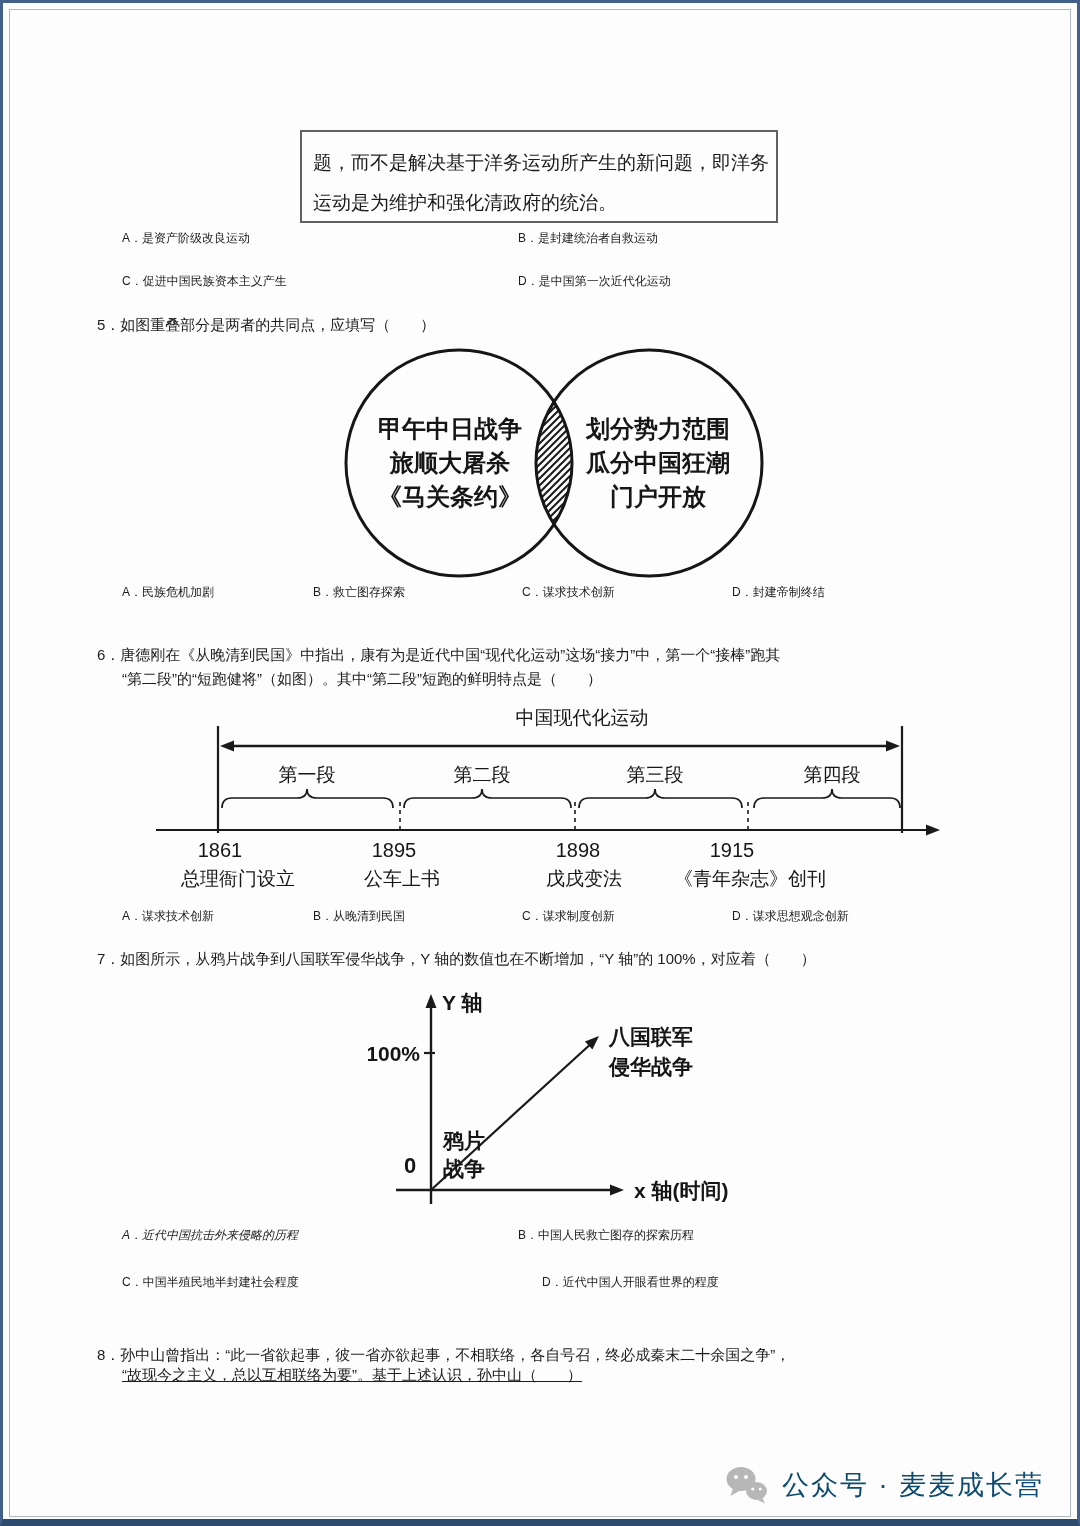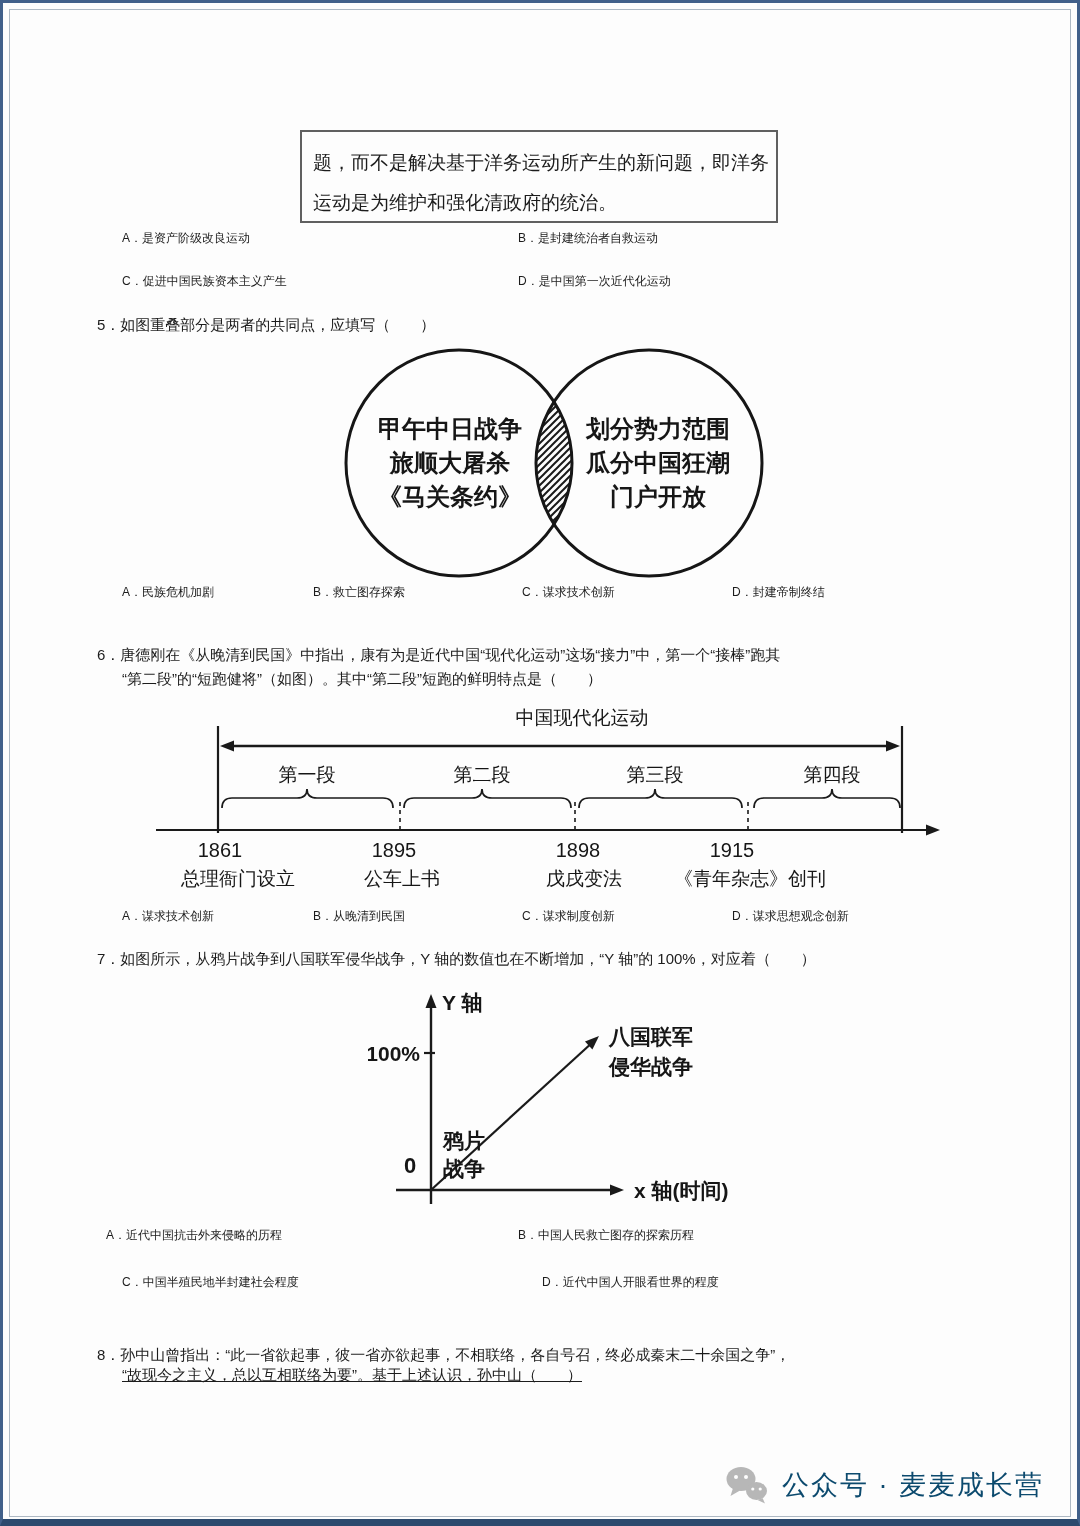--- a/index.html
+++ b/index.html
@@ -153,21 +153,21 @@
     <line x1="63" y1="204" x2="226" y2="55" stroke="#1a1a1a" stroke-width="2.2"></line>
     <polygon points="0,0 -14,5.5 -14,-5.5" transform="translate(231,50) rotate(-42.5)" fill="#1a1a1a"></polygon>
 
     <text x="75" y="162" font-size="21" font-weight="700">鸦片</text>
     <text x="75" y="190" font-size="21" font-weight="700">战争</text>
 
     <text x="241" y="58" font-size="21" font-weight="700">八国联军</text>
     <text x="241" y="88" font-size="21" font-weight="700">侵华战争</text>
   </svg>
 
-  <div class="opt" style="left:106px; top:1227px;">A．近代中国抗击外来侵略的历程</div>
+  <div class="opt" style="left:122px; top:1227px;font-style:italic;">A．近代中国抗击外来侵略的历程</div>
   <div class="opt" style="left:518px; top:1227px;">B．中国人民救亡图存的探索历程</div>
   <div class="opt" style="left:122px; top:1274px;">C．中国半殖民地半封建社会程度</div>
   <div class="opt" style="left:518px; top:1274px;margin-left:24px;">D．近代中国人开眼看世界的程度</div>
 
   <div class="stem" style="left:97px;  top:1318px;margin-top:28px;">8．孙中山曾指出：“此一省欲起事，彼一省亦欲起事，不相联络，各自号召，终必成秦末二十余国之争”，</div>
   <div class="stem" style="left:122px; top:1366px;text-decoration:underline;">“故现今之主义，总以互相联络为要”。基于上述认识，孙中山（　　）</div>
 
   <div class="footer">
     <svg width="46" height="38" viewBox="0 0 46 38">
       <ellipse cx="17" cy="13" rx="14.5" ry="12" fill="#b7b7b7"></ellipse>

